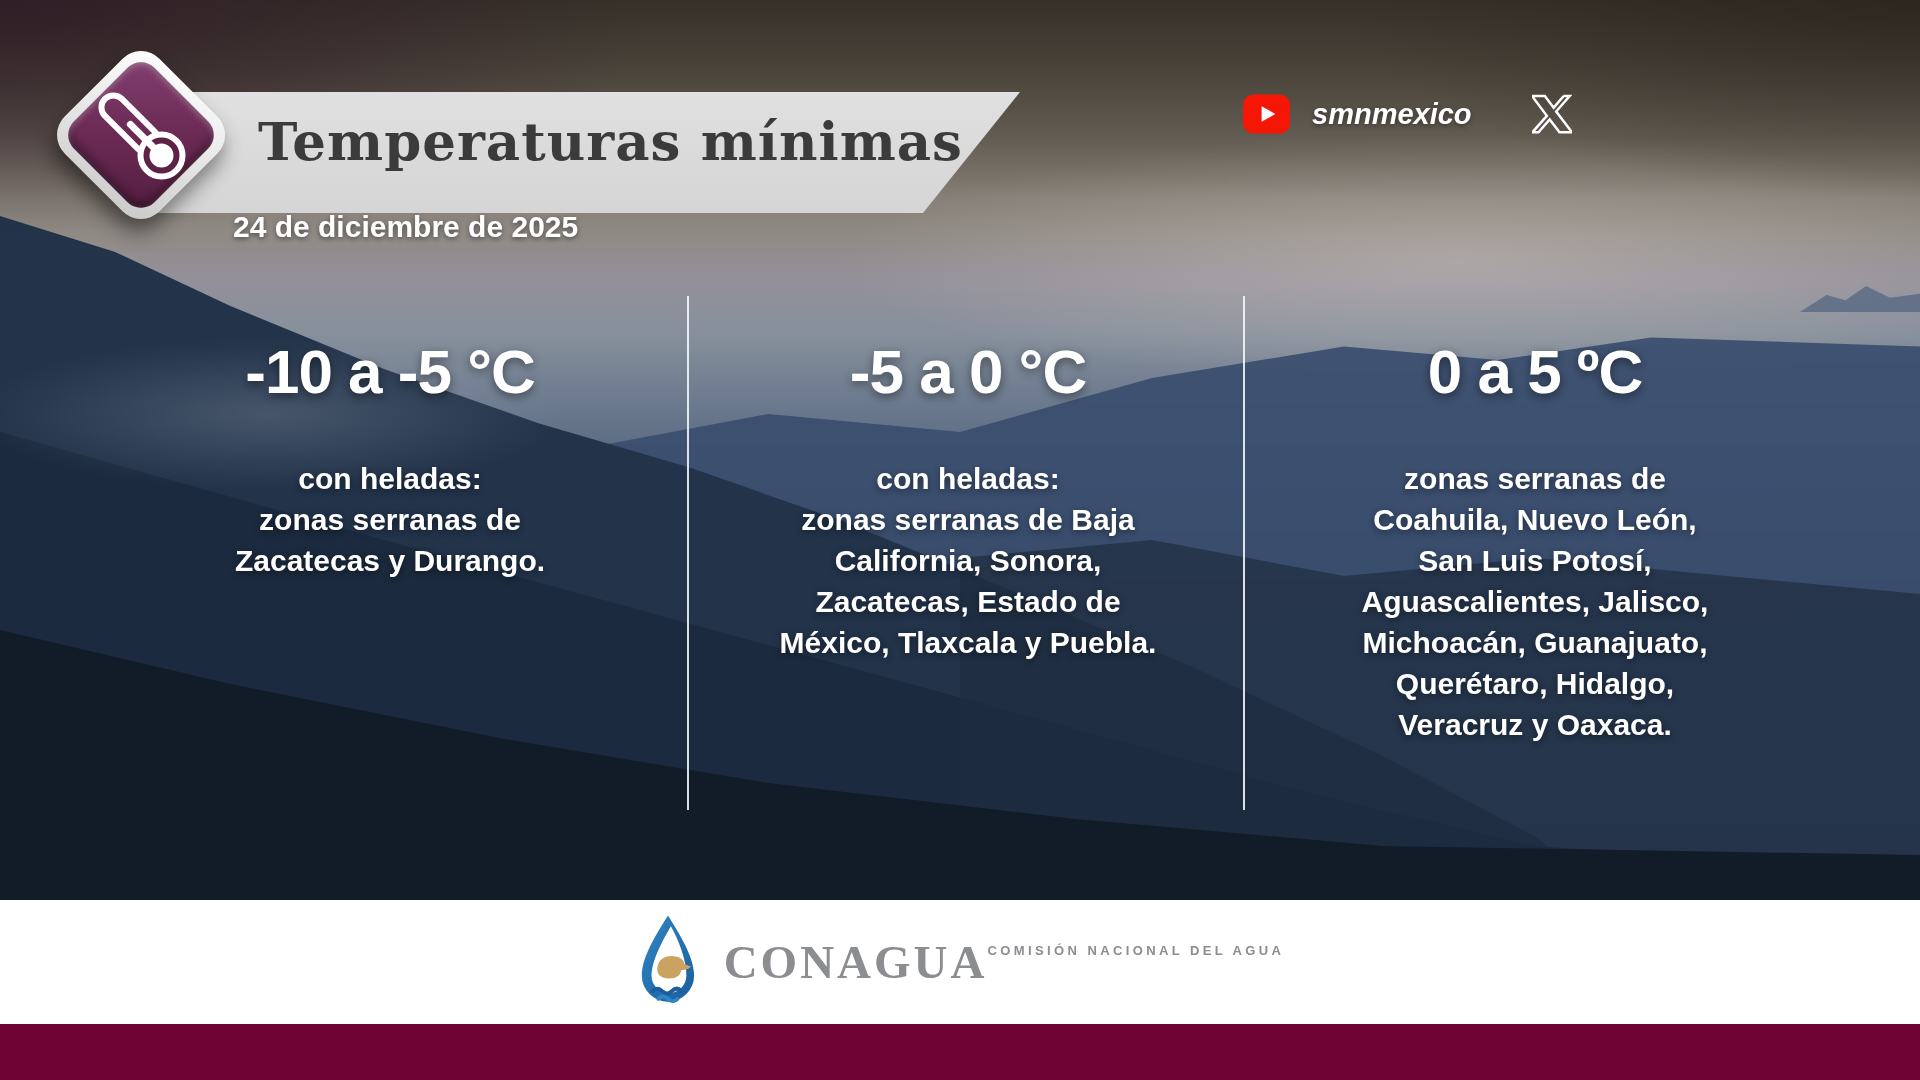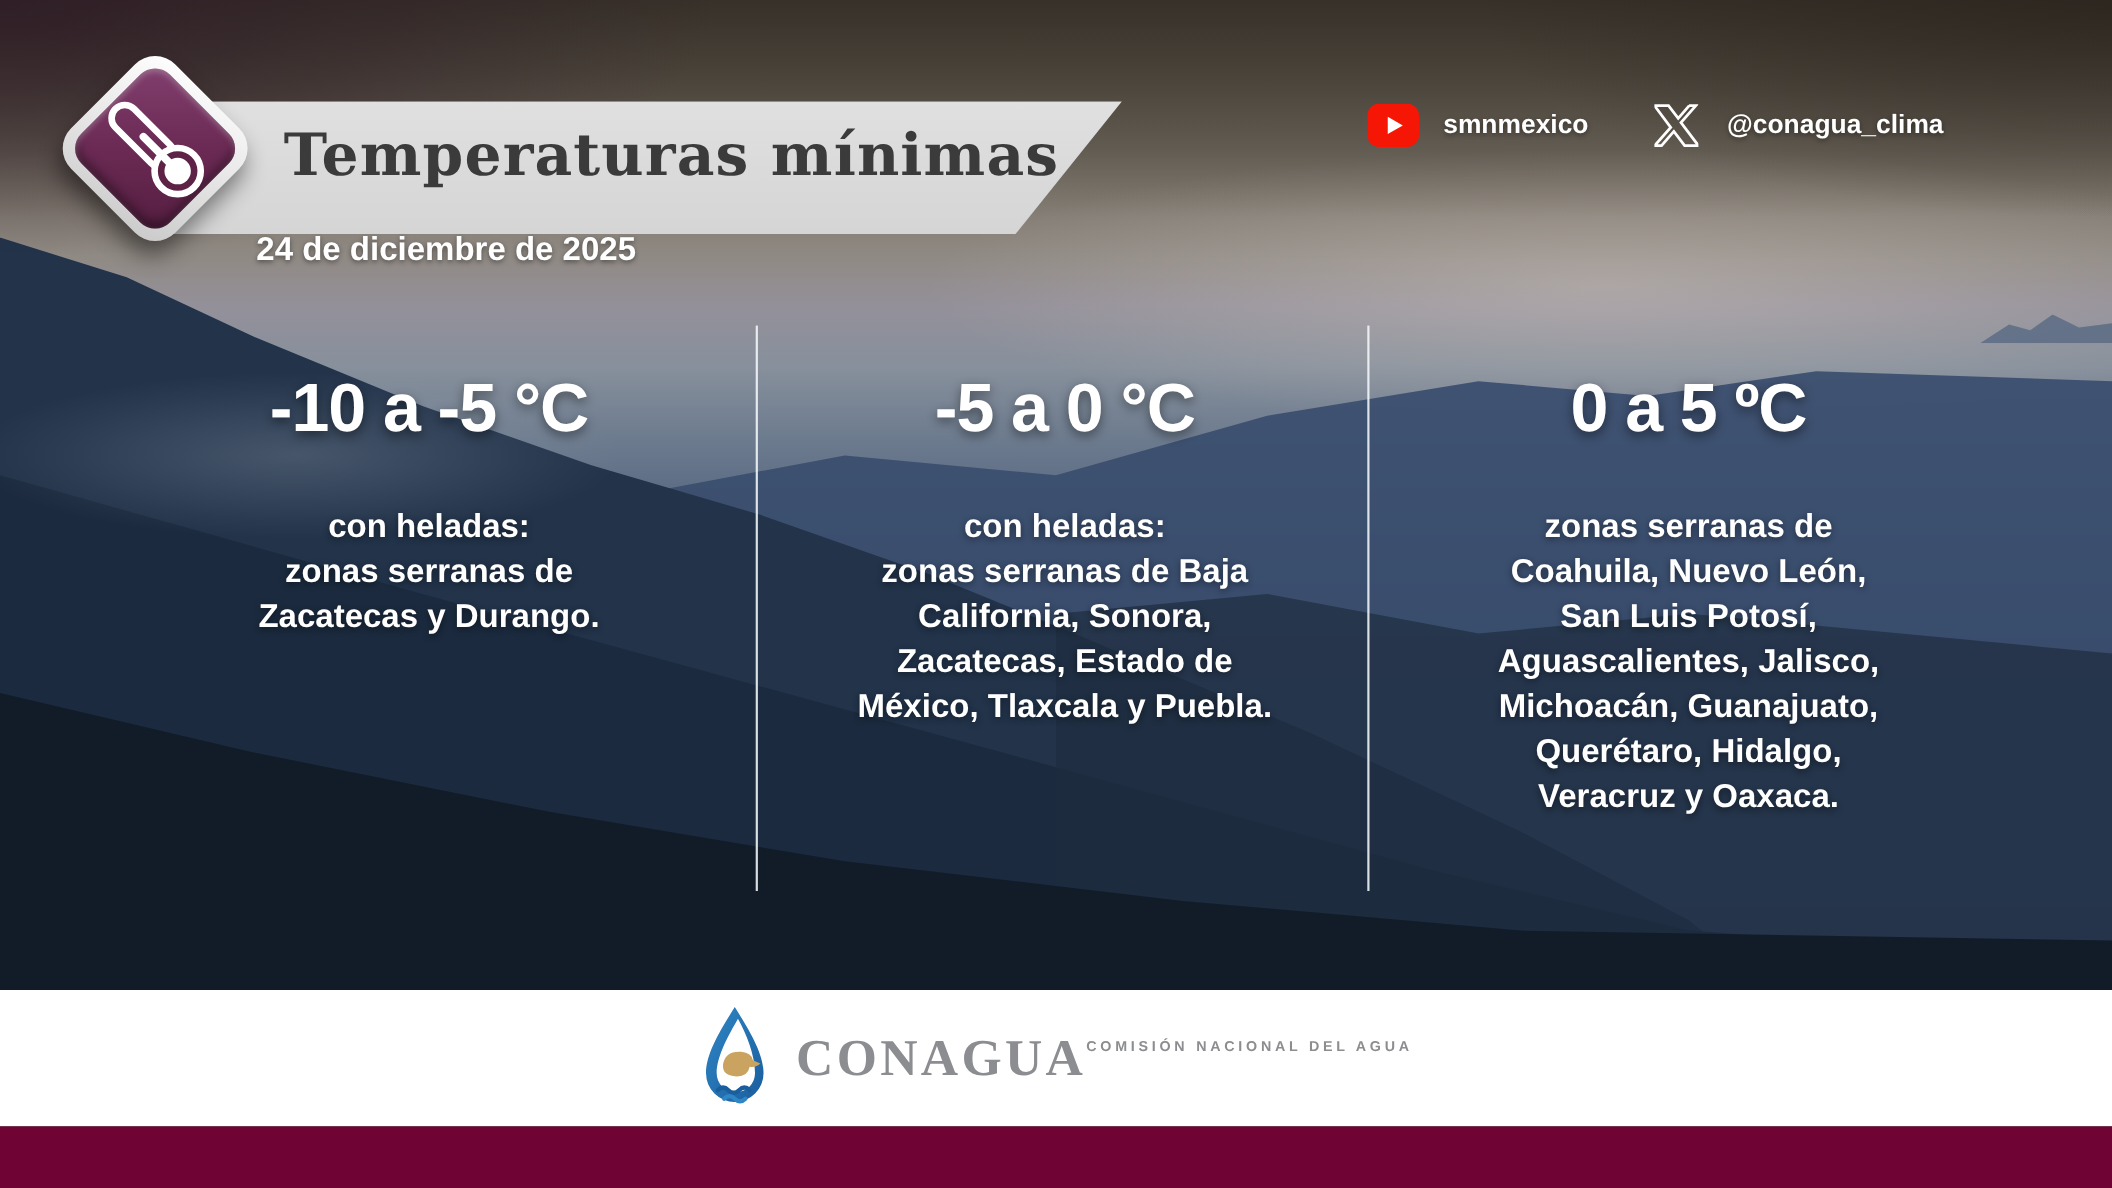--- a/index.html
+++ b/index.html
@@ -46,22 +46,22 @@
   .badge-inner{position:absolute;inset:10px;border-radius:19px;
     background:linear-gradient(135deg,#824070 0%,#6b2a54 50%,#531d3f 100%);
     box-shadow:inset 2px 2px 6px rgba(255,255,255,.28),inset -4px -5px 10px rgba(0,0,0,.4);}
   .thermo{position:absolute;left:50%;top:50%;width:64px;height:110px;
     transform:translate(-50%,-50%) rotate(-45deg);}
   .date-line{position:absolute;left:233px;top:210px;font-size:30px;font-weight:bold;
     color:#fff;text-shadow:0 2px 5px rgba(0,0,0,.45);white-space:nowrap;}
 
   .social{position:absolute;left:1243px;top:94px;display:flex;align-items:center;}
   .yt-icon{width:47px;height:40px;display:block;}
-  .social-handle{font-size:24px;font-weight:bold;color:#fff;
-    text-shadow:0 2px 5px rgba(0,0,0,.4);white-space:nowrap;}
+  .social-handle{font-size:29px;font-weight:bold;color:#fff;
+    text-shadow:0 2px 5px rgba(0,0,0,.4);white-space:nowrap;font-style:italic;}
   .yt-handle{margin-left:22px;}
   .x-icon{width:40px;height:40px;margin-left:60px;display:block;}
   .x-handle{margin-left:26px;}
 
   
   .col{position:absolute;top:336px;width:580px;text-align:center;color:#fff;}
   .col-1{left:100px;}  .col-2{left:678px;}  .col-3{left:1245px;}
   .range{font-size:62px;font-weight:bold;letter-spacing:-1px;line-height:72px;
     text-shadow:0 3px 10px rgba(0,0,0,.45);white-space:nowrap;}
   .desc{margin-top:50px;font-size:30px;font-weight:bold;line-height:41px;
@@ -122,21 +122,20 @@
 
   <div class="social">
     <svg class="yt-icon" viewBox="0 0 48 40">
       <rect width="48" height="40" rx="11" fill="#f61605"></rect>
       <path d="M19 12 L33 20 L19 28 Z" fill="#ffffff"></path>
     </svg>
     <span class="social-handle yt-handle">smnmexico</span>
     <svg class="x-icon" viewBox="0 0 24 24">
       <path d="M18.9 1.2h3.7l-8.1 9.3L24 23h-7.5l-5.9-7.7L3.9 23H.2l8.7-9.9L0 1.2h7.7l5.3 7 6-7z" fill="none" stroke="#ffffff" stroke-width="1.5"></path>
     </svg>
-    <span class="social-handle x-handle">@conagua_clima</span>
   </div>
 
   <div class="col col-1">
     <div class="range">-10 a -5 °C</div>
     <div class="desc">
       <div>con heladas:</div>
       <div>zonas serranas de</div>
       <div>Zacatecas y Durango.</div>
     </div>
   </div>

